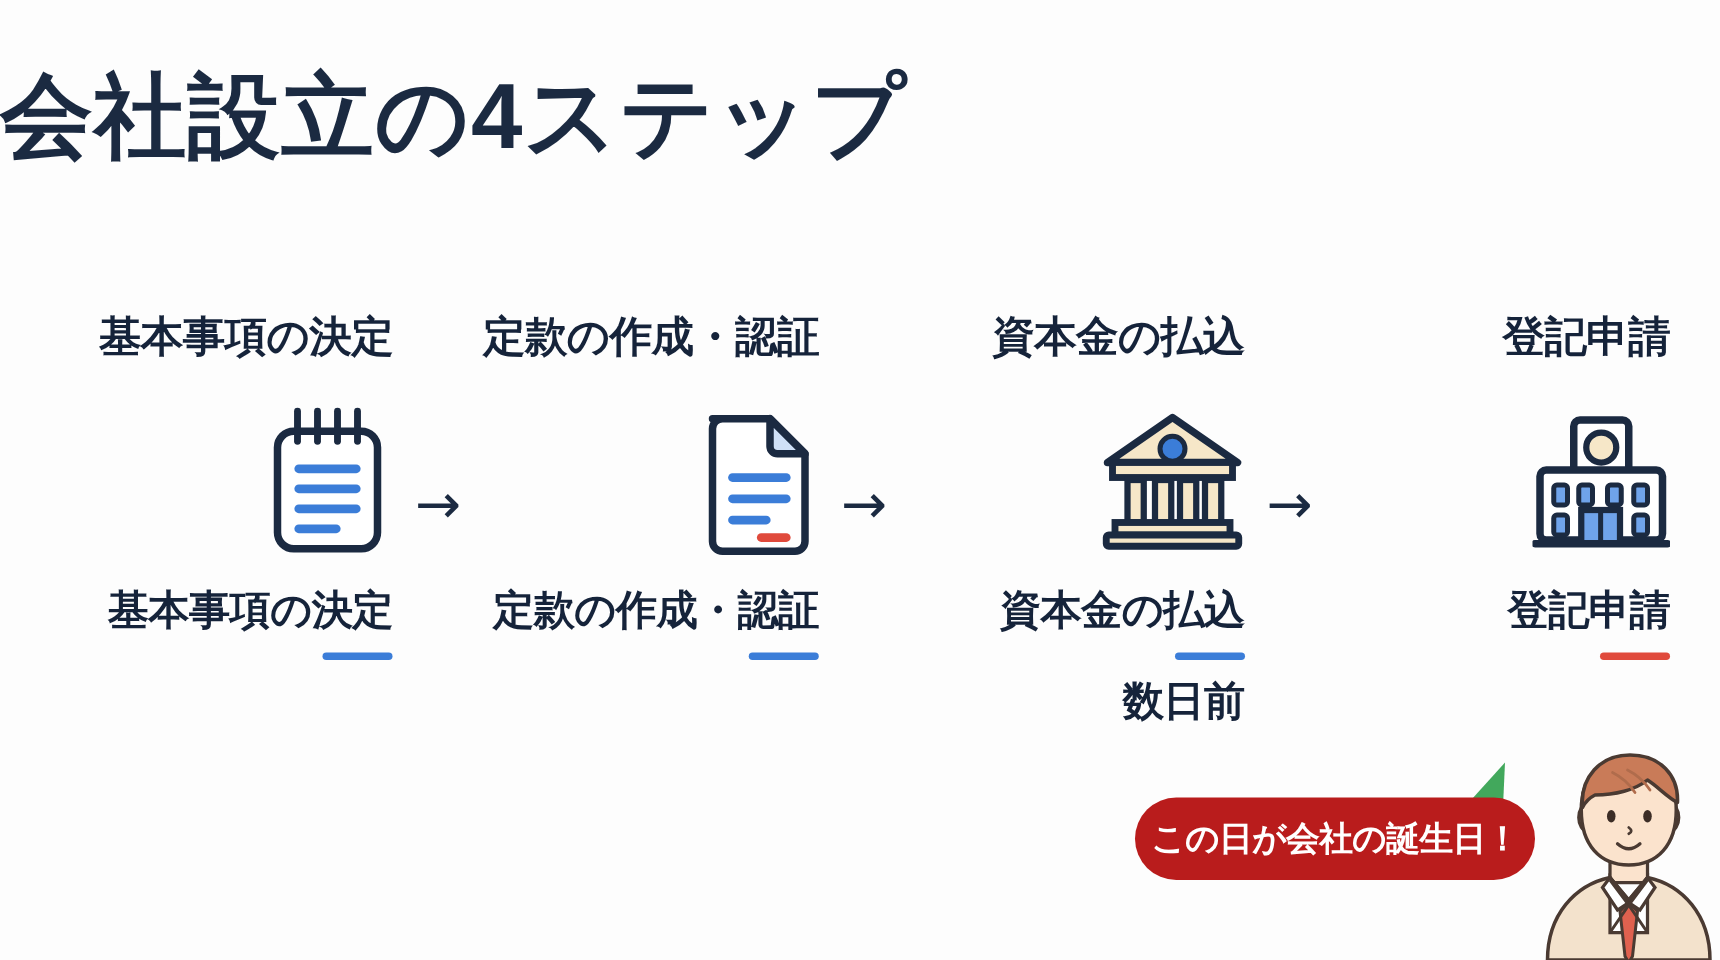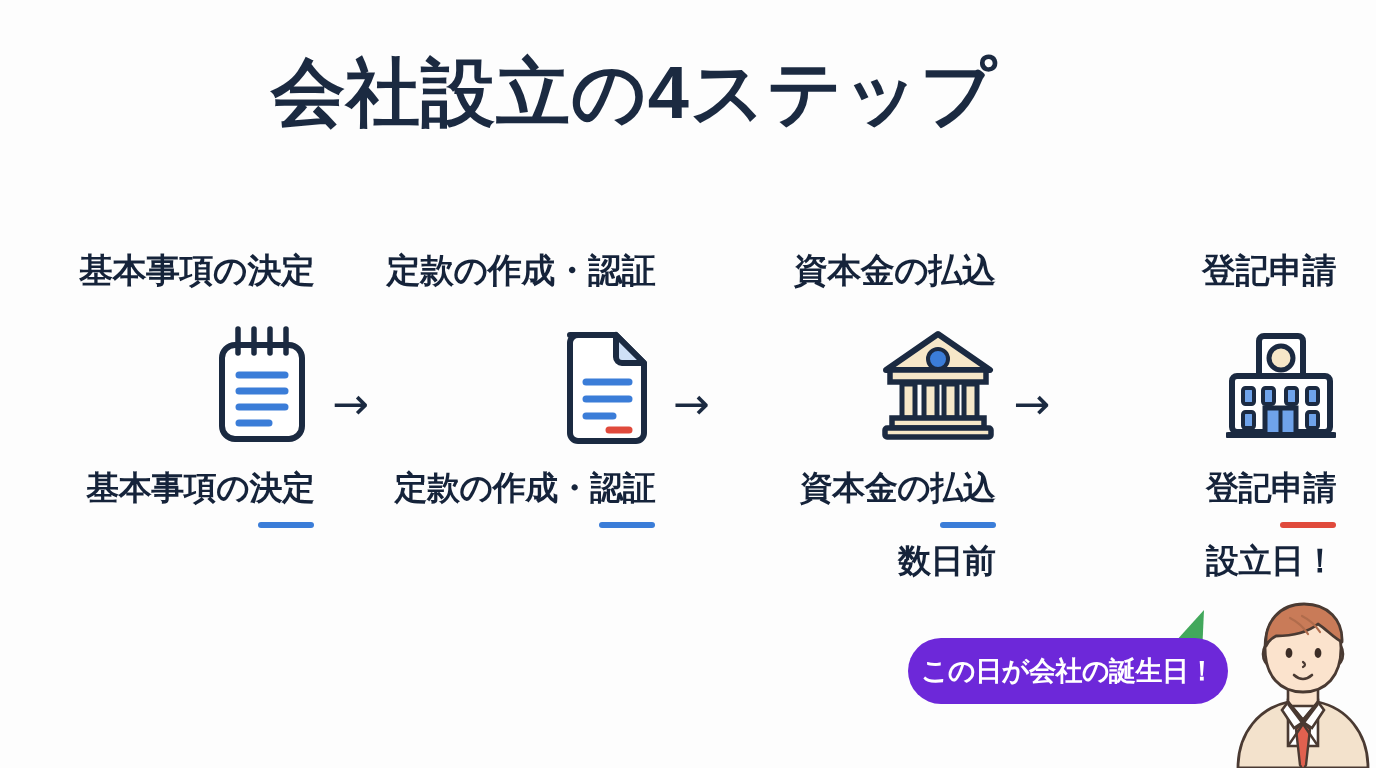--- a/index.html
+++ b/index.html
@@ -21,21 +21,21 @@
     background: #fdfdfd;
     overflow: hidden;
   }
 
   
   .title {
     position: absolute;
     left: 0;
     top: 52px;
     width: 1268px;
-    text-align: center;
+    text-align: left;
     font-size: 74px;
     font-weight: bold;
     color: #1b2a41;
     letter-spacing: 1px;
     line-height: 1.1;
     white-space: nowrap;
   }
 
   
   .steps {
@@ -109,21 +109,21 @@
     flex: none;
   }
 
   
   .bubble {
     position: absolute;
     left: 908px;
     top: 638px;
     width: 320px;
     height: 66px;
-    background: #6d28d9;
+    background: #b91c1c;
     border-radius: 33px;
     display: flex;
     align-items: center;
     justify-content: center;
   }
   .bubble-text {
     color: #ffffff;
     font-size: 27px;
     font-weight: bold;
     white-space: nowrap;
@@ -245,21 +245,20 @@
               <rect x="81" y="84" width="11" height="16" rx="2.5"></rect>
             </g>
             <rect x="39" y="80" width="31" height="27" fill="#6fa3ea" stroke="#1b2a41" stroke-width="5"></rect>
             <path d="M54.5 80 V107" stroke="#1b2a41" stroke-width="4"></path>
             <path d="M2 107 H108" stroke="#1b2a41" stroke-width="6" stroke-linecap="round"></path>
           </svg>
         </span>
       </div>
       <div class="step-label">登記申請</div>
       <div class="divider accent-red"></div>
-      <div class="step-timing">設立日！</div>
     </div>
 
   </div>
 
   <span class="bubble-tail">
     <svg width="46" height="48" viewBox="0 0 46 48" xmlns="http://www.w3.org/2000/svg">
       <path d="M44 2 L6 44 L42 46 Z" fill="#42a85c"></path>
     </svg>
   </span>
 

